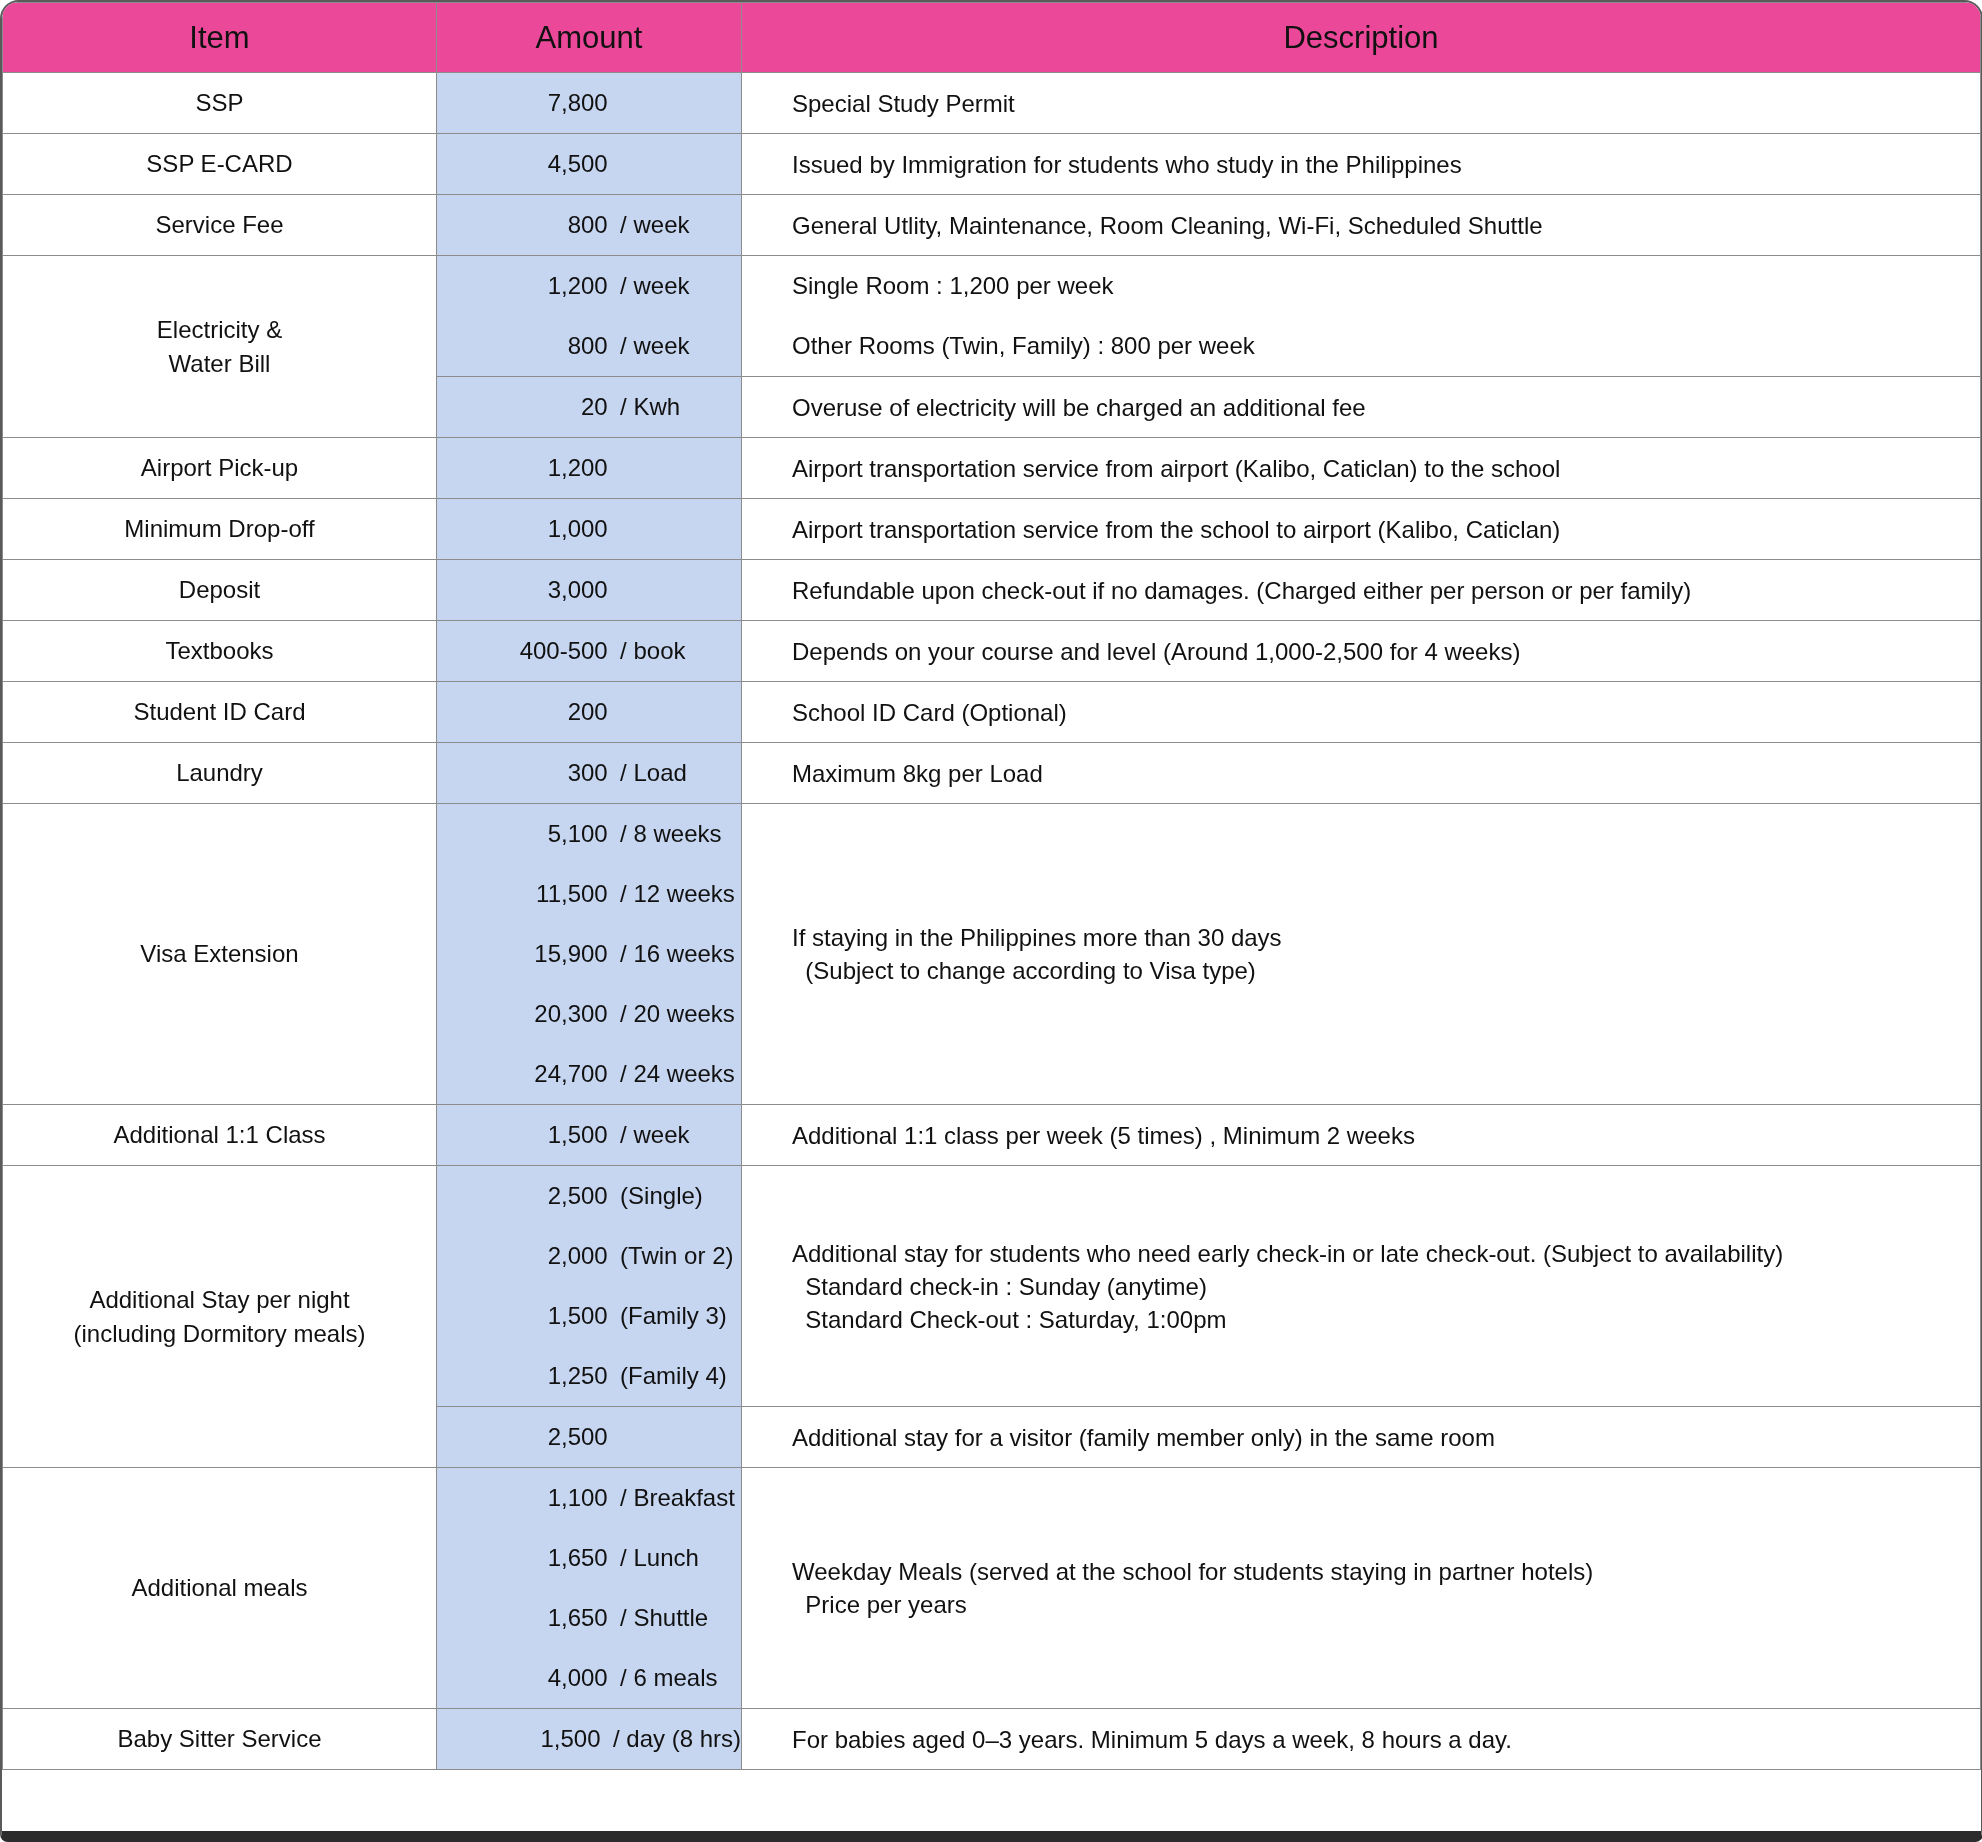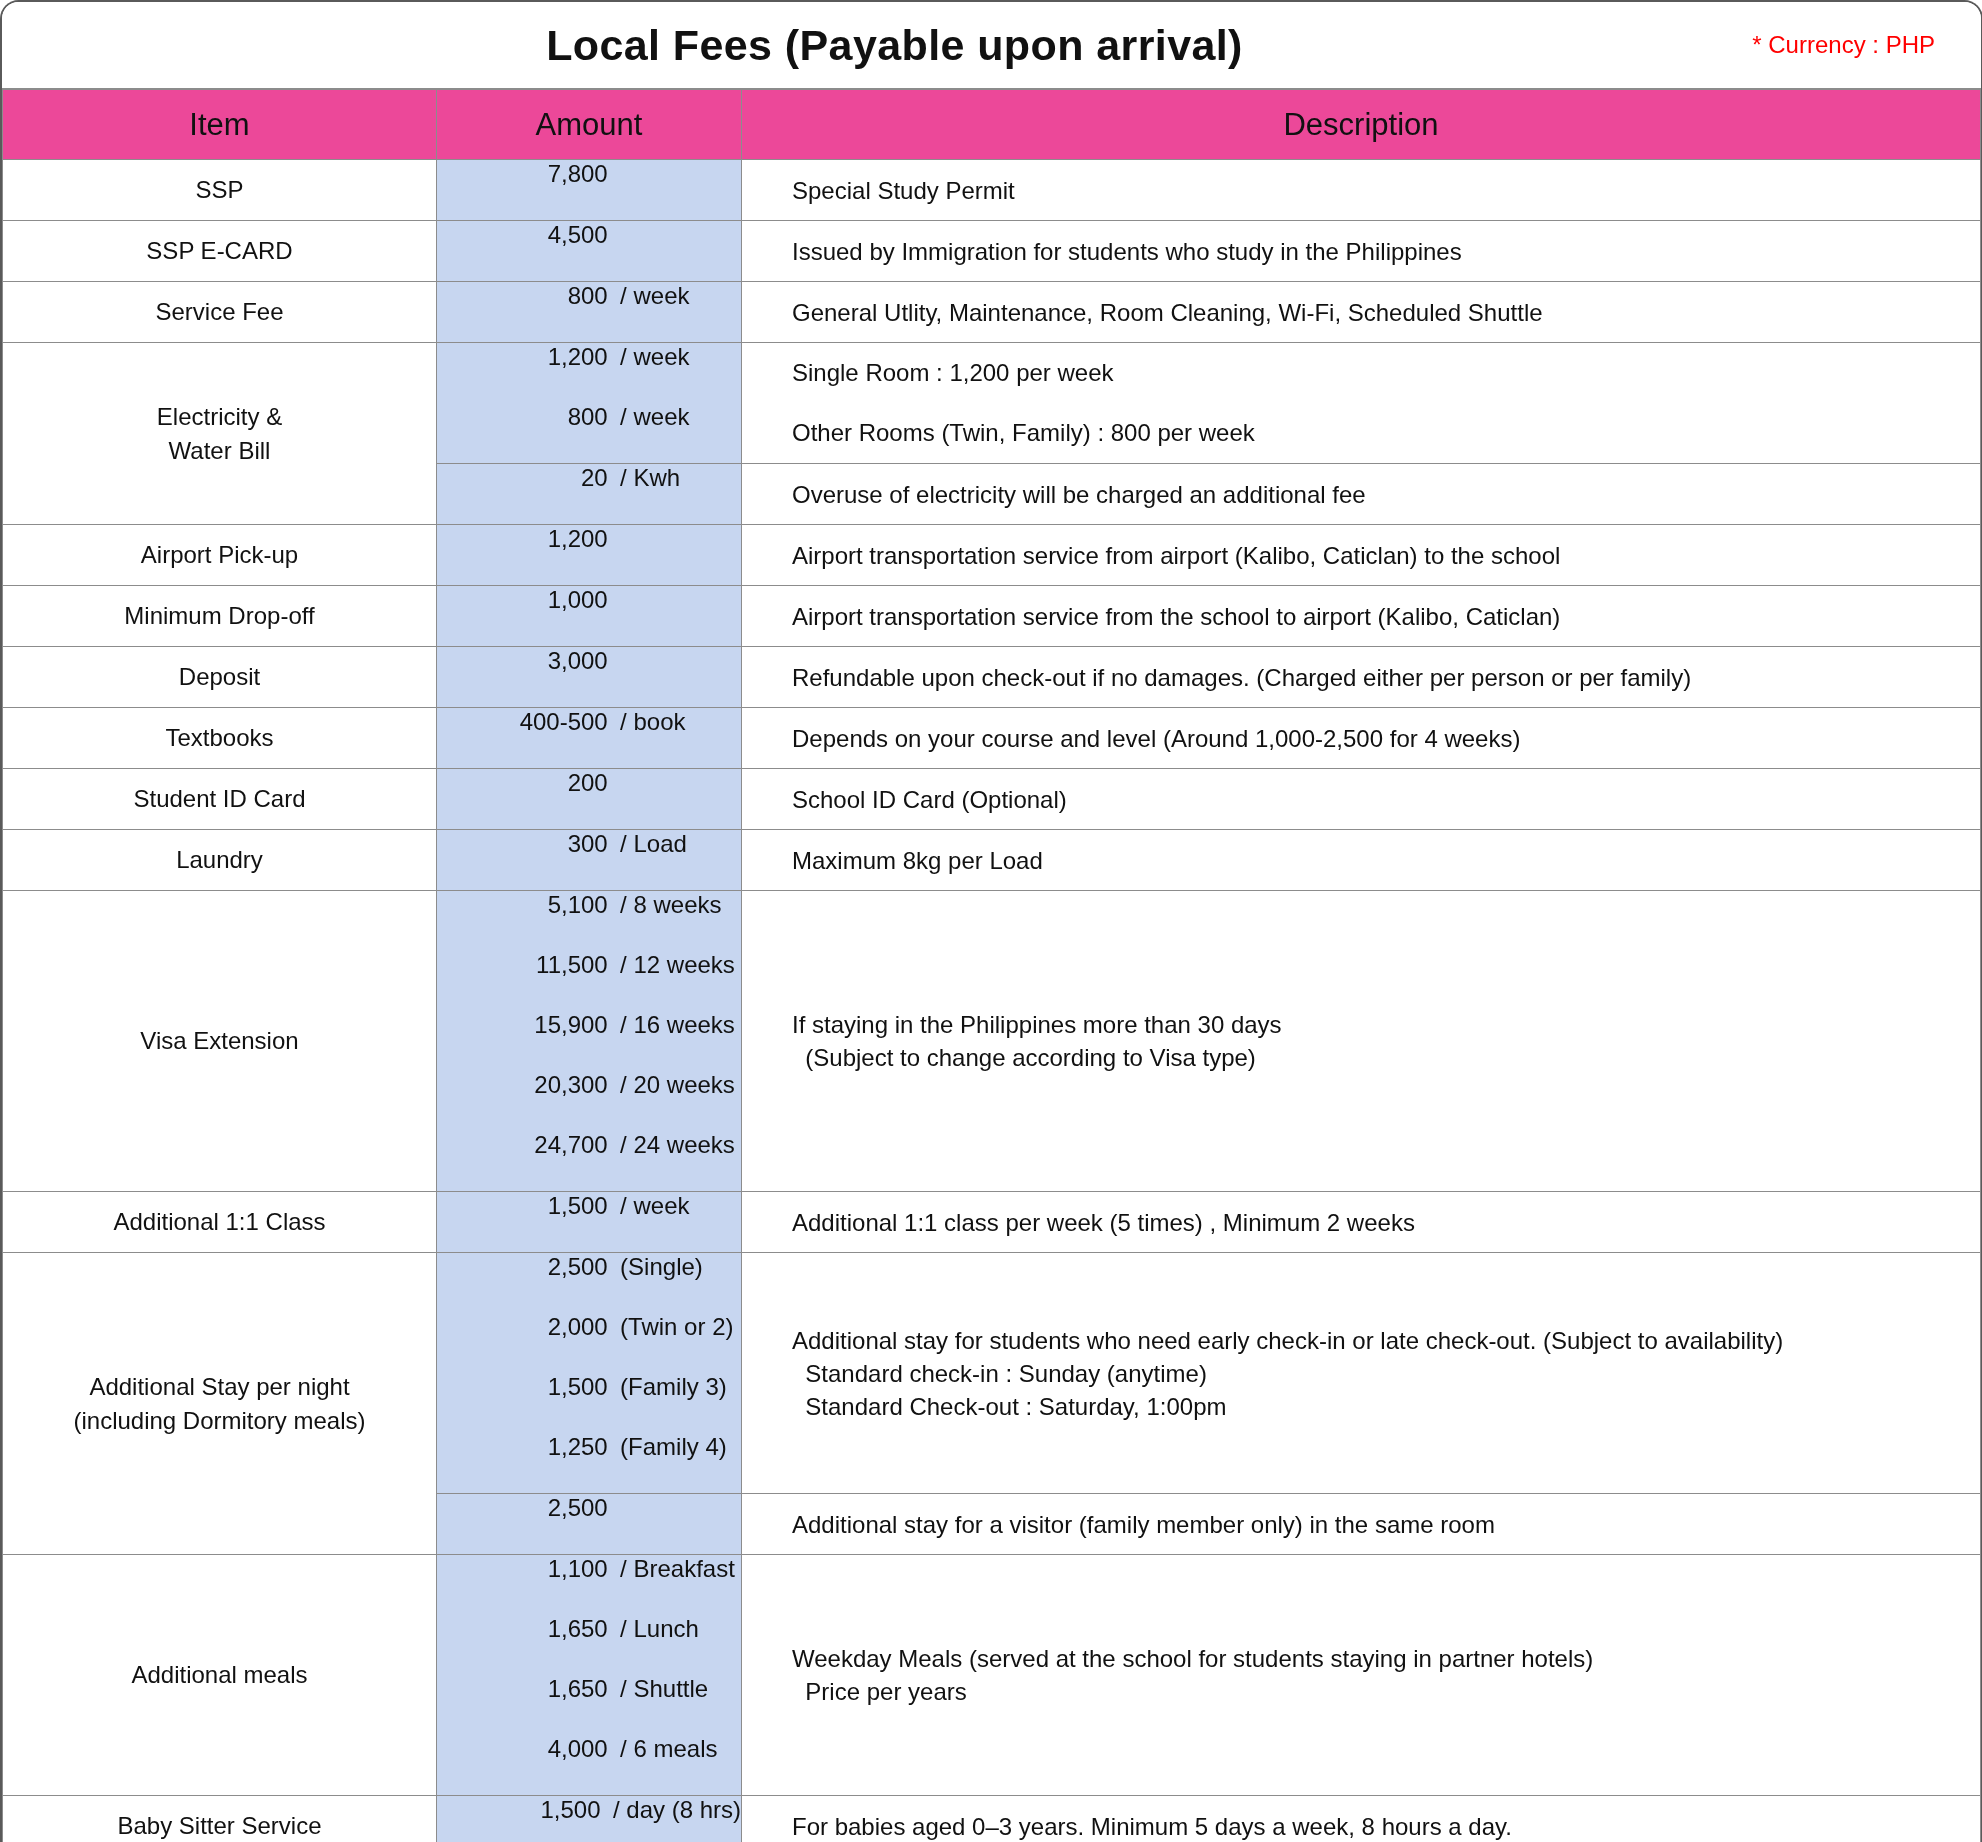--- a/index.html
+++ b/index.html
@@ -39,40 +39,36 @@
     background: #ec4899;
     height: 70px;
     font-size: 31px;
     text-align: center;
     vertical-align: middle;
   }
   td { font-size: 24px; vertical-align: middle; }
   td.item { text-align: center; line-height: 34px; padding: 0 6px; }
   .item-line { display: block; }
   td.amount { background: #c7d6f0; padding: 0; }
-  .aline { display: flex; height: 60px; margin-left: 32px; }
+  .aline { display: flex; align-items: center; height: 60px; margin-left: 32px; }
   .aval { width: 51%; text-align: right; white-space: pre; }
   .aunit { flex: 1 1 auto; text-align: left; padding-left: 12.4px; white-space: pre; }
   td.desc { text-align: left; padding: 0 14px 0 20px; }
   .dline { line-height: 33px; white-space: pre-wrap; margin-left: 30px; }
   .dline.row-aligned { height: 60px; display: flex; align-items: center; line-height: normal; }
   tr.h77  { height: 60px; }
   tr.h154 { height: 119px; }
   tr.h388 { height: 300px; }
   tr.h310 { height: 240px; }
 </style>
 </head>
 <body>
 
 <div class="sheet">
 
-  <div class="titlebar">
-    <div class="title">Local Fees (Payable upon arrival)</div>
-    <div class="currency">* Currency : PHP</div>
-  </div>
 
   <table class="fees">
     <colgroup>
       <col style="width:434px">
       <col style="width:305px">
       <col>
     </colgroup>
     <thead>
       <tr>
         <th>Item</th>

